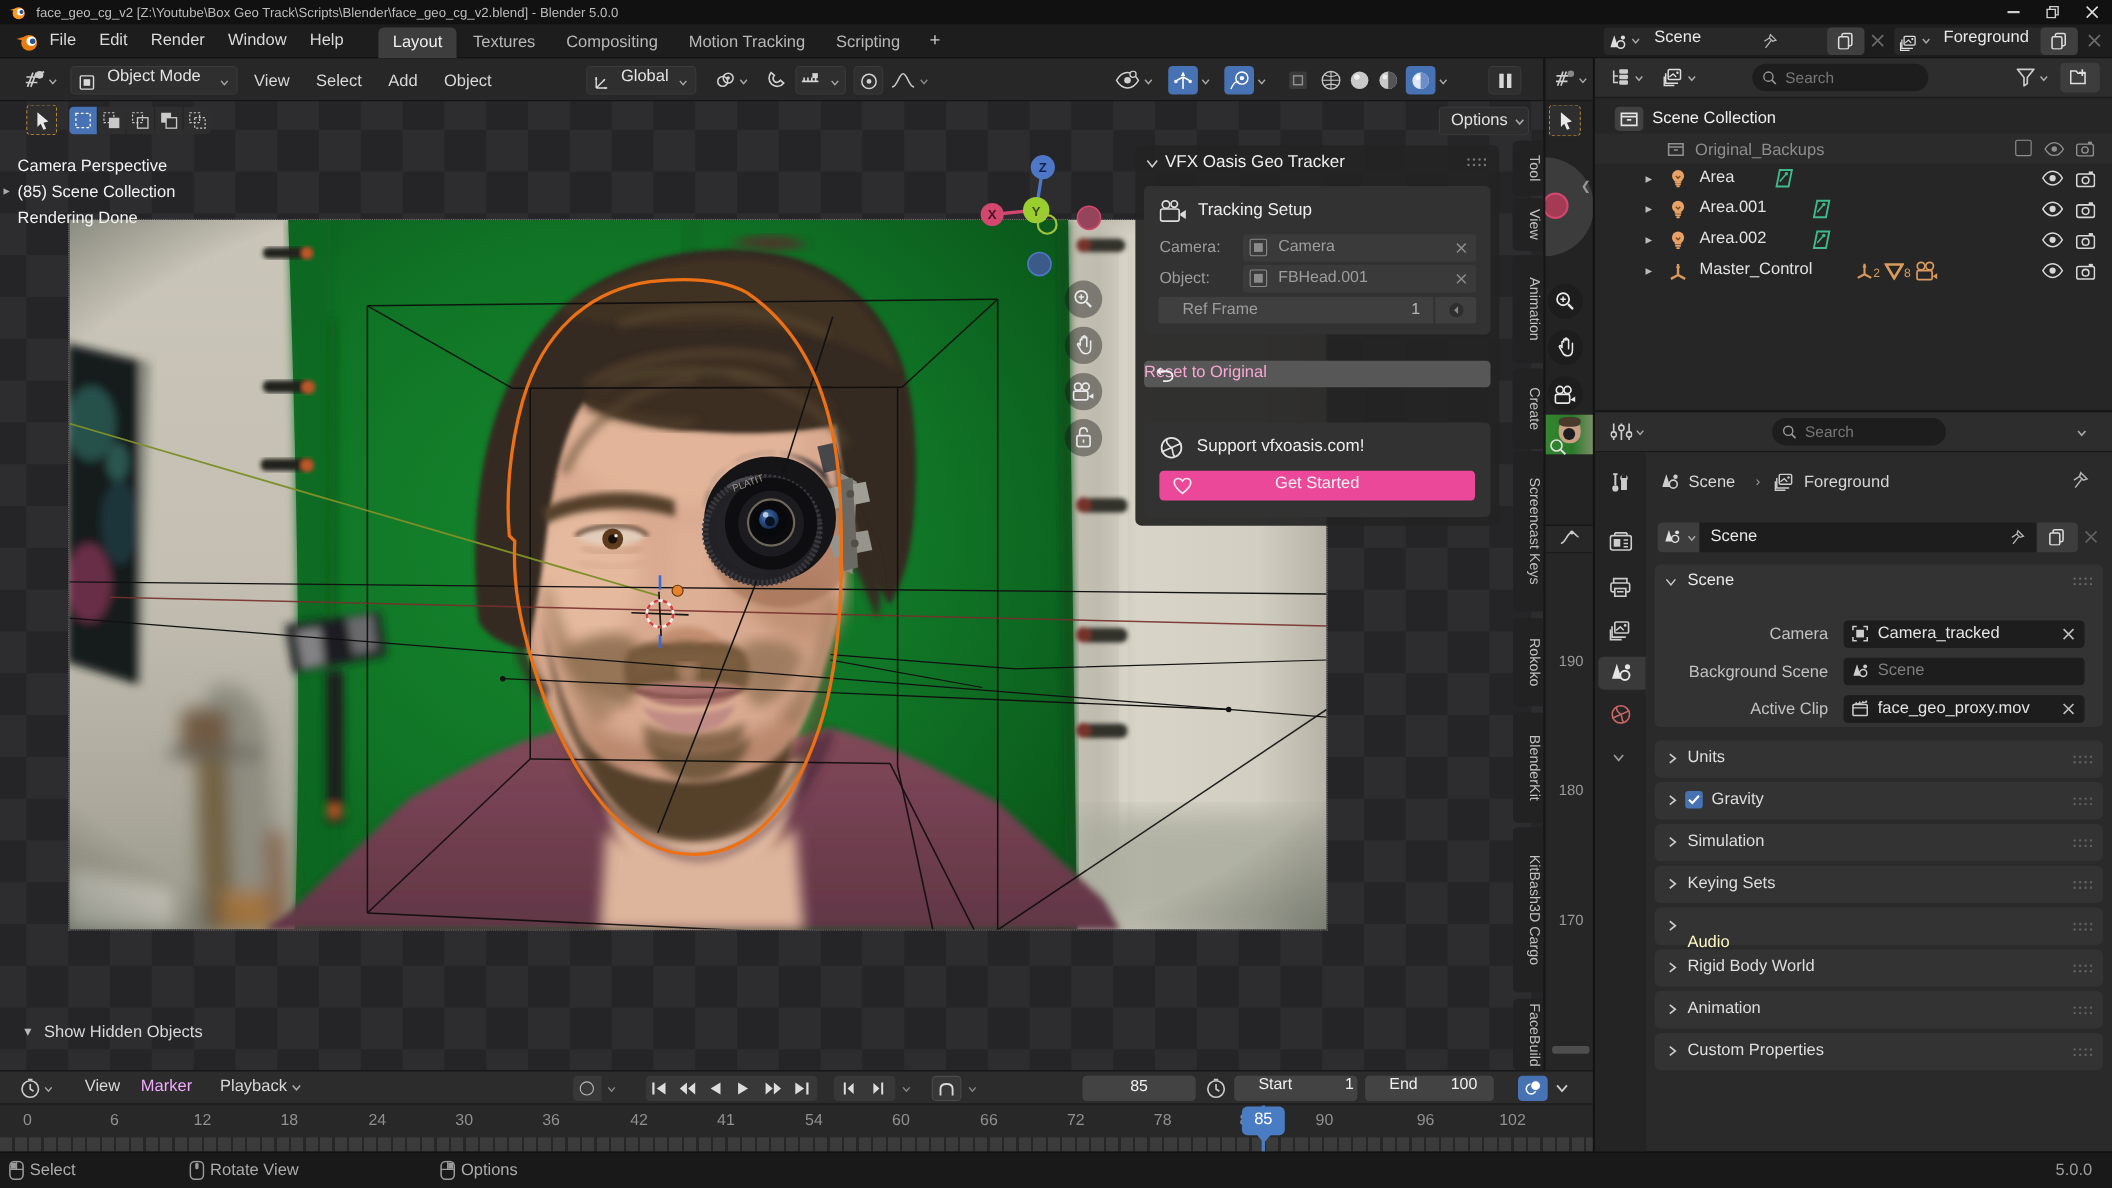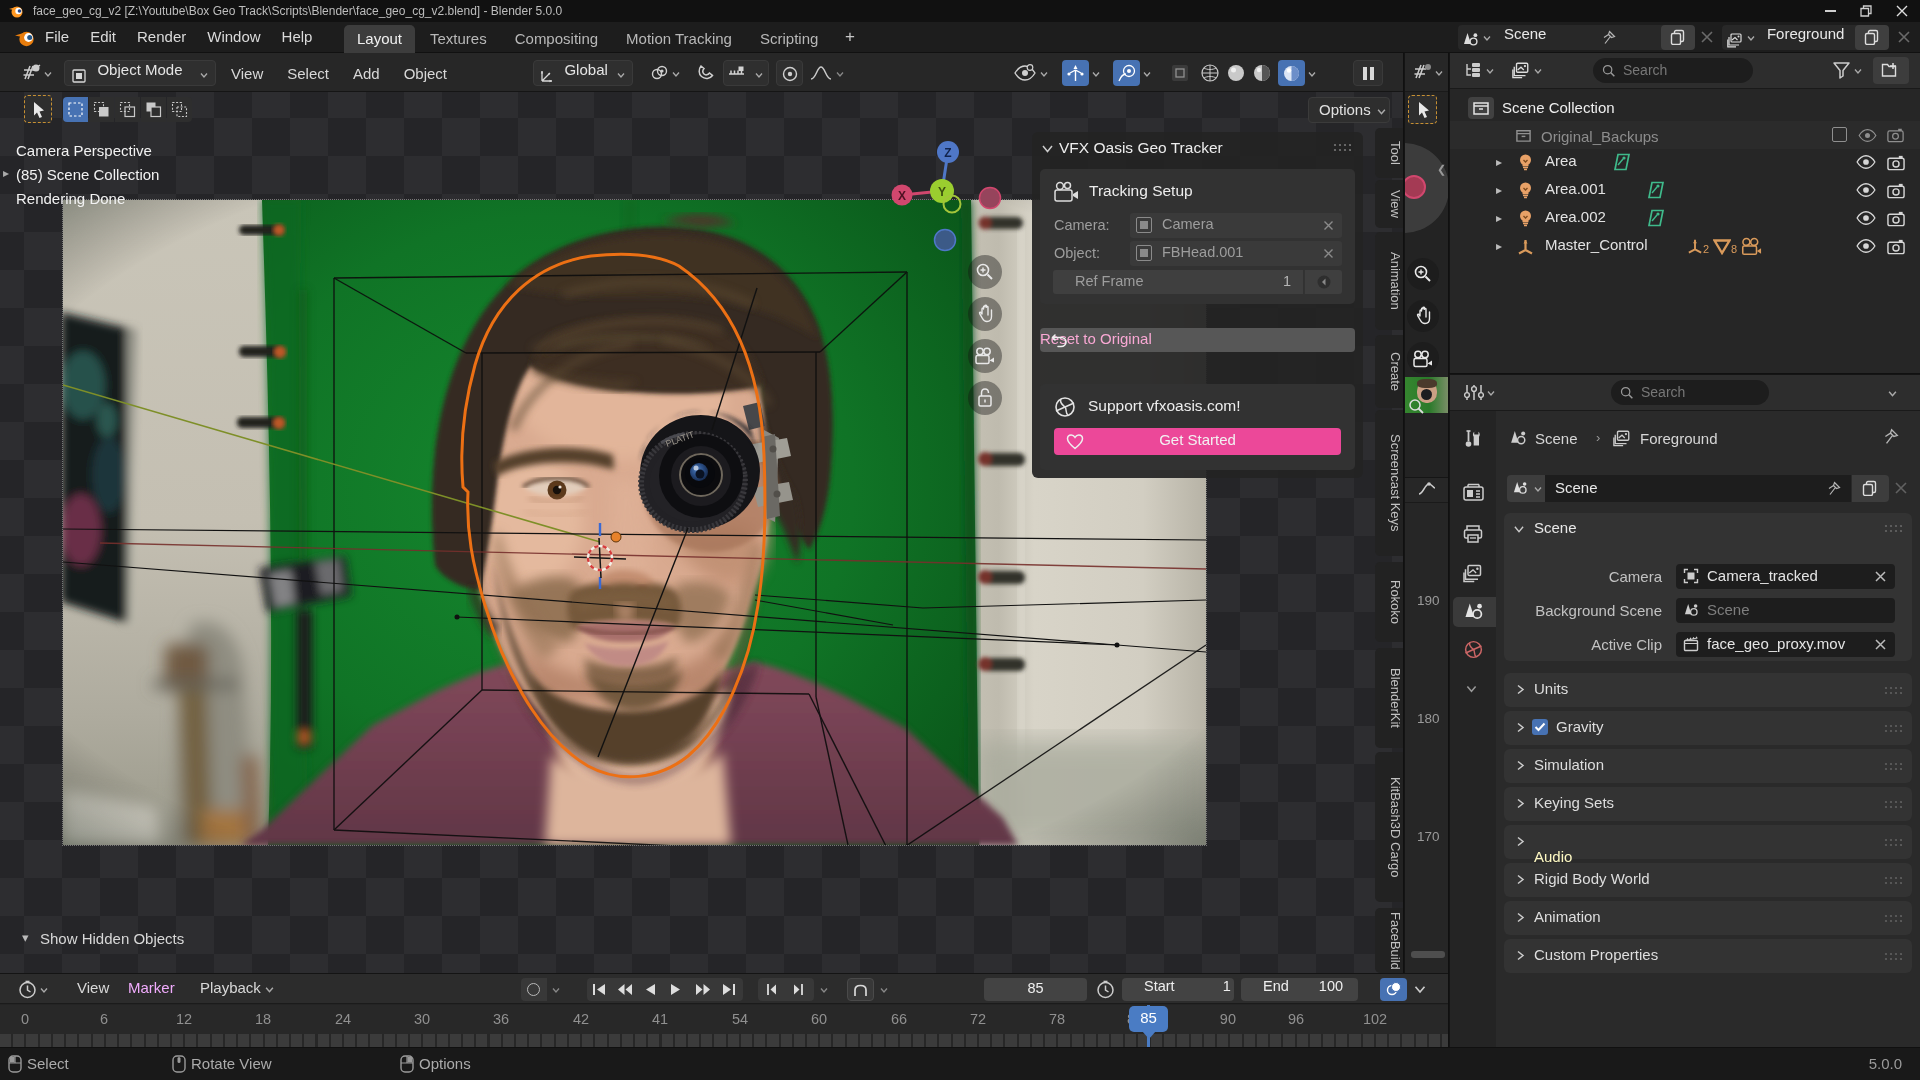--- a/index.html
+++ b/index.html
@@ -1309,21 +1309,21 @@
   <div class="abs" style="left:323px;top:37px;width:40px;text-align:center;font-size:14.5px;color:#909090">24</div>
   <div class="abs" style="left:402px;top:37px;width:40px;text-align:center;font-size:14.5px;color:#909090">30</div>
   <div class="abs" style="left:481px;top:37px;width:40px;text-align:center;font-size:14.5px;color:#909090">36</div>
   <div class="abs" style="left:561px;top:37px;width:40px;text-align:center;font-size:14.5px;color:#909090">42</div>
   <div class="abs" style="left:640px;top:37px;width:40px;text-align:center;font-size:14.5px;color:#909090">41</div>
   <div class="abs" style="left:720px;top:37px;width:40px;text-align:center;font-size:14.5px;color:#909090">54</div>
   <div class="abs" style="left:799px;top:37px;width:40px;text-align:center;font-size:14.5px;color:#909090">60</div>
   <div class="abs" style="left:879px;top:37px;width:40px;text-align:center;font-size:14.5px;color:#909090">66</div>
   <div class="abs" style="left:958px;top:37px;width:40px;text-align:center;font-size:14.5px;color:#909090">72</div>
   <div class="abs" style="left:1037px;top:37px;width:40px;text-align:center;font-size:14.5px;color:#909090">78</div>
-  <div class="abs" style="left:1196px;top:37px;width:40px;text-align:right;font-size:14.5px;color:#909090">90</div>
+  <div class="abs" style="left:1196px;top:37px;width:40px;text-align:left;font-size:14.5px;color:#909090">90</div>
   <div class="abs" style="left:1276px;top:37px;width:40px;text-align:center;font-size:14.5px;color:#909090">96</div>
   <div class="abs" style="left:1355px;top:37px;width:40px;text-align:center;font-size:14.5px;color:#909090">102</div>
   <div class="abs" style="left:1115px;top:37px;width:40px;text-align:center;font-size:14.5px;color:#909090">84</div>
 
   <div class="abs" style="left:1147px;top:31px;width:2.5px;height:43px;background:#4a7cc4"></div>
   <div class="abs" style="left:1129px;top:32px;width:39px;height:26px;background:#4a7cc4;border-radius:5px;text-align:center;font-size:15px;color:#fff;padding-top:3px">85</div>
   <div class="abs" style="left:1142px;top:57px;width:0;height:0;border-left:7px solid transparent;border-right:7px solid transparent;border-top:8px solid #4a7cc4"></div>
 </div>
 
 <div class="abs" id="statusbar" style="left:0;top:1047px;width:1920px;height:33px;background:#191919;border-top:1px solid #101010">

